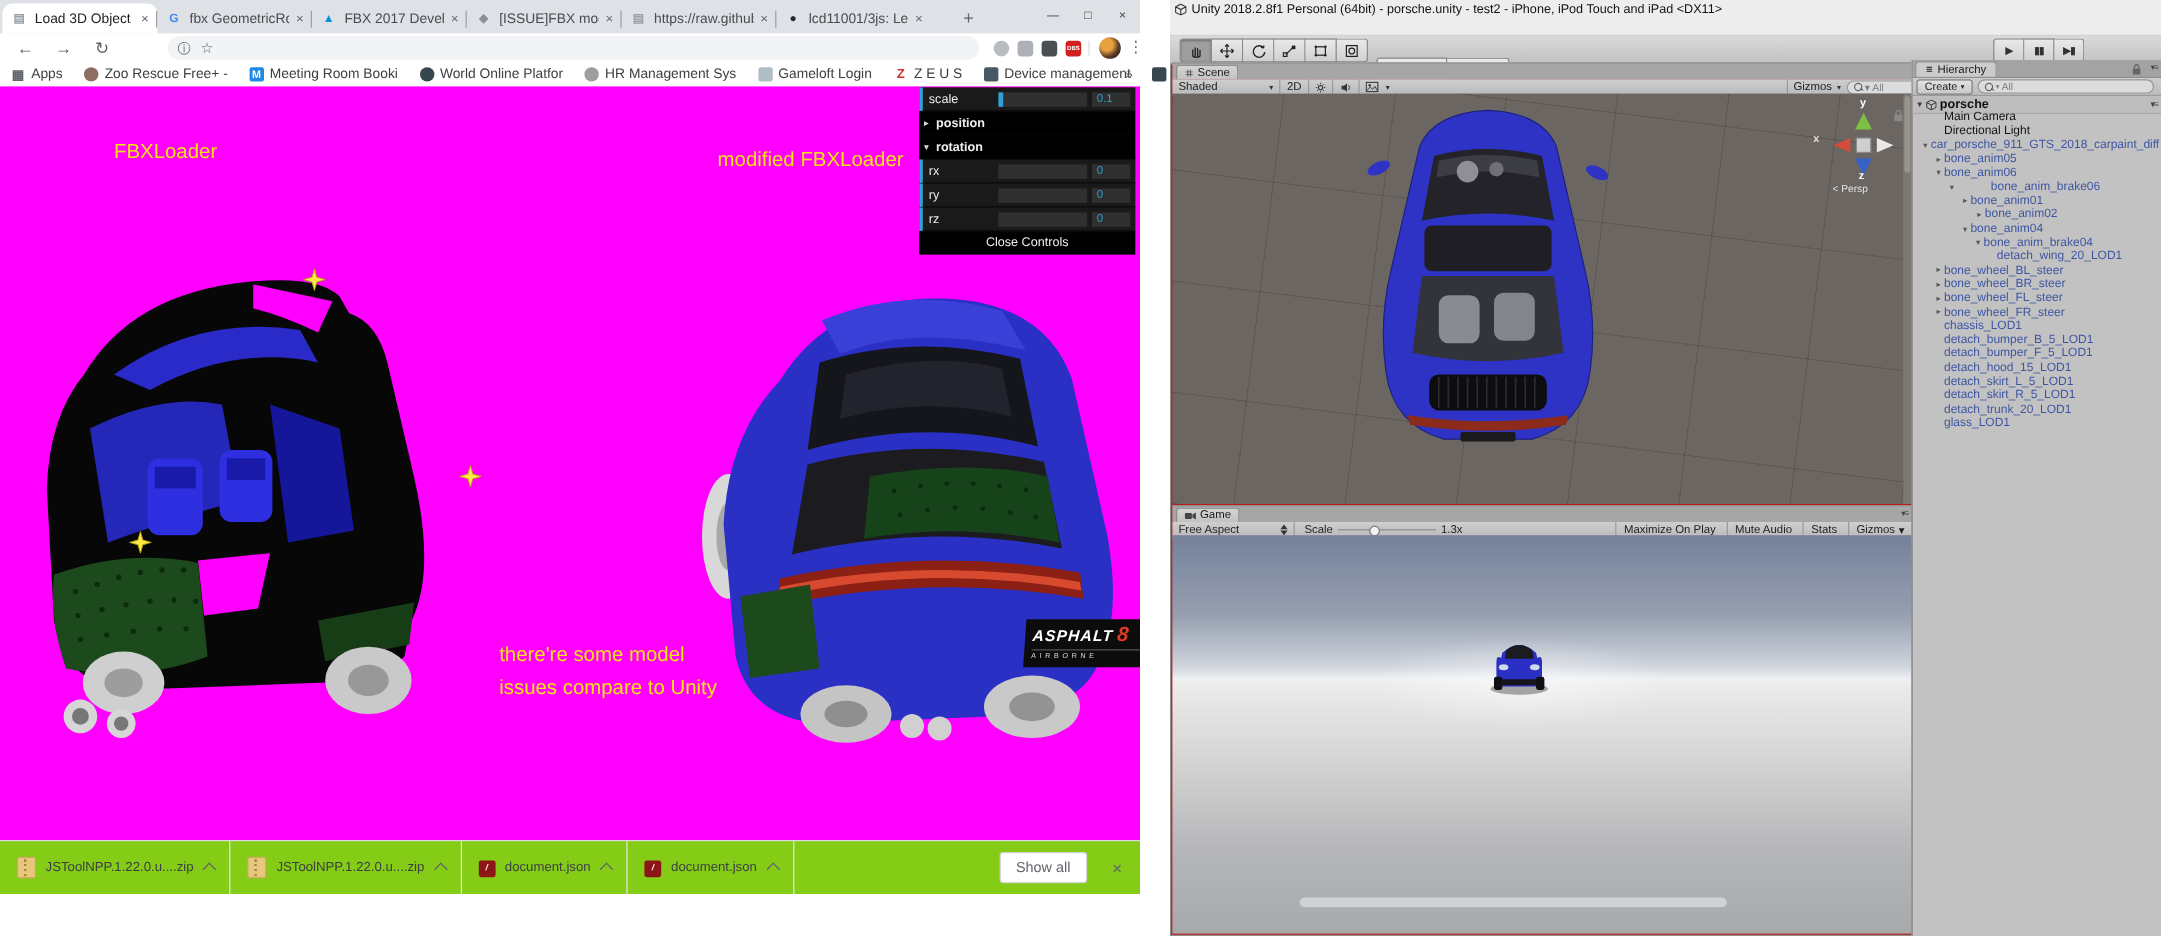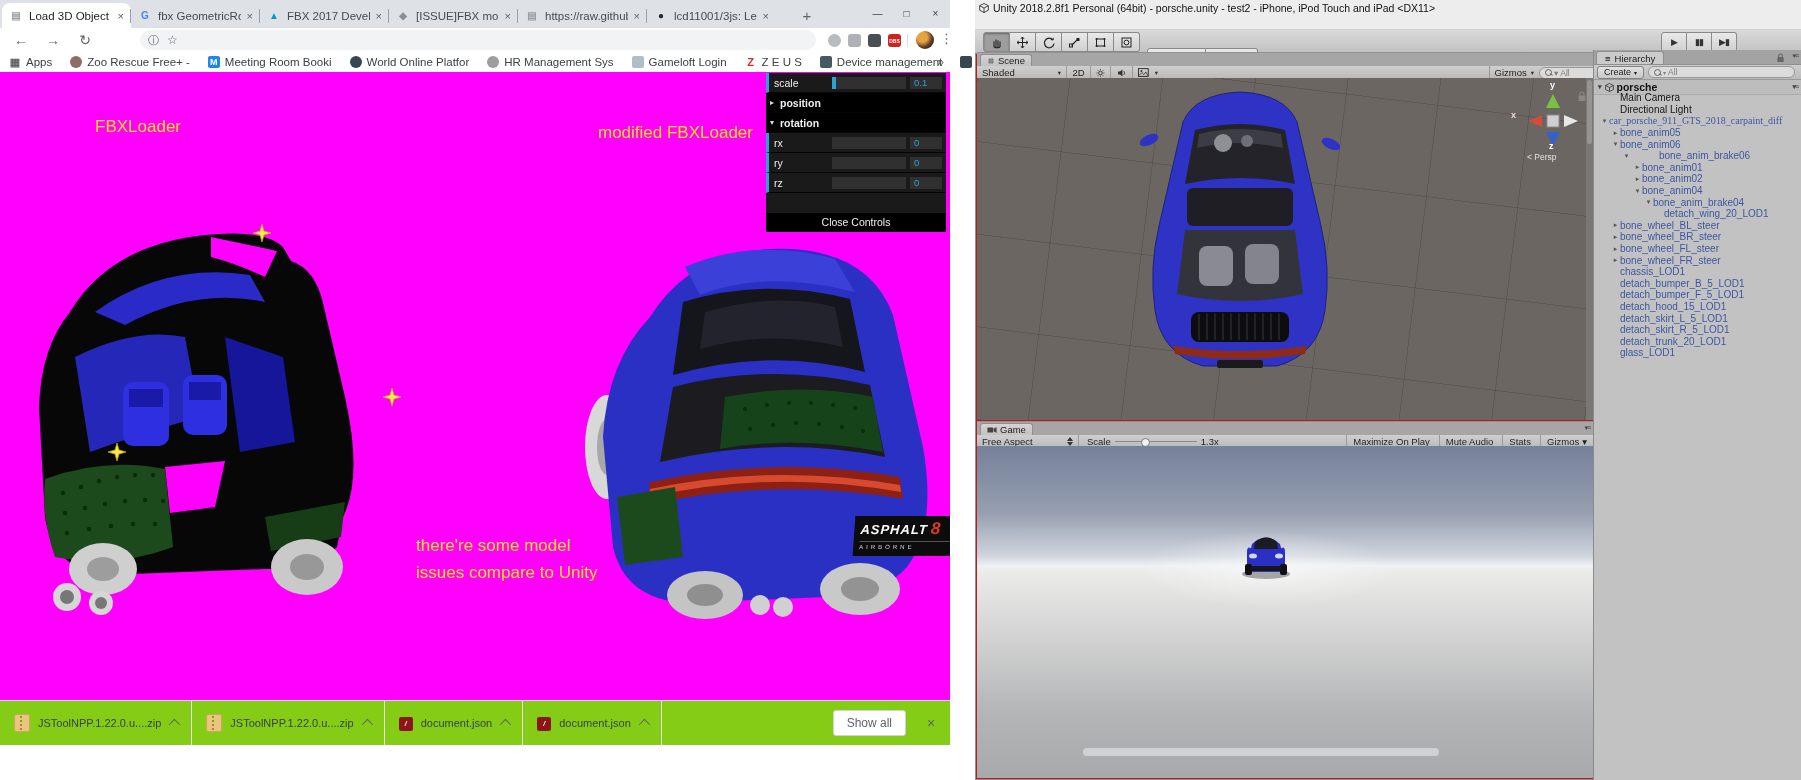--- a/index.html
+++ b/index.html
@@ -40,21 +40,21 @@
   .datgui{position:absolute;left:766px;top:1px;width:180px;font-size:10.5px;color:#eee;background:#1a1a1a;}
   .dg-row{display:flex;align-items:center;height:20px;border-left:3px solid #2FA1D6;border-bottom:1px solid #050505;background:#1a1a1a;box-sizing:border-box;}
   .dg-row.is-folder{border-left:none;background:#000;}
   .dg-arrow{width:12px;text-align:center;font-size:8px;color:#ddd;}
   .dg-lbl{width:58px;padding-left:5px;white-space:nowrap;overflow:hidden;}
   .is-folder .dg-lbl{width:auto;padding-left:2px;font-weight:bold;}
   .dg-ctrl{display:flex;align-items:center;flex:1;}
   .dg-slider{flex:1;height:12px;background:#303030;position:relative;margin-right:4px;}
   .dg-fill{position:absolute;left:0;top:0;bottom:0;background:#2FA1D6;min-width:0;}
   .dg-num{width:32px;height:12px;background:#303030;color:#2FA1D6;font-size:9.5px;display:flex;align-items:center;padding-left:4px;margin-right:4px;box-sizing:border-box;}
-  .dg-close{height:19px;background:#000;color:#eee;text-align:center;line-height:19px;font-size:10.5px;margin-top:20px;}
+  .dg-close{height:19px;background:#000;color:#eee;text-align:center;line-height:19px;font-size:10.5px;}
 
   
   .dlbar{position:absolute;left:0;top:700px;width:100%;height:45px;background:#84cc16;border-top:1px solid #d8dade;display:flex;align-items:center;box-sizing:border-box;}
   .dl-chip{display:flex;align-items:center;gap:8px;padding:0 14px;height:100%;border-right:1px solid #e4e6e9;}
   .dl-ic{width:14px;height:16px;flex:none;position:relative;}
   .ic-zip{background:#e6c77d;border:1px solid #c9a85b;border-radius:2px;}
   .ic-zip::after{content:"";position:absolute;left:5px;top:1px;bottom:1px;width:2px;background:repeating-linear-gradient(#a8863c 0 2px,transparent 2px 4px);}
   .ic-json{height:14px;margin-top:1px;background:#8e1515;border-radius:2px;color:#fff;font-size:7px;display:flex;align-items:center;justify-content:center;font-style:italic;}
   .ic-json::after{content:"/";font-weight:bold;}
   .dl-name{font-size:11px;color:#3c4043;white-space:nowrap;}
@@ -693,41 +693,41 @@
       <div class="h-list">
 
       <div class="h-item" style="padding-left: 17px;">
             <span class="h-arrow"></span>
             <span class="h-lbl" style="color: rgb(20, 20, 20);">Main Camera</span>
           </div>
           <div class="h-item" style="padding-left: 17px;">
             <span class="h-arrow"></span>
             <span class="h-lbl" style="color: rgb(20, 20, 20);">Directional Light</span>
           </div>
-          <div class="h-item" style="padding-left: 6px; font-family: Liberation Serif, serif;">
+          <div class="h-item" style="padding-left: 6px;">
             <span class="h-arrow">▾</span>
             <span class="h-lbl" style="color: rgb(62, 86, 162);">car_porsche_911_GTS_2018_carpaint_diff</span>
           </div>
           <div class="h-item" style="padding-left: 17px;">
             <span class="h-arrow">▸</span>
             <span class="h-lbl" style="color: rgb(62, 86, 162);">bone_anim05</span>
           </div>
           <div class="h-item" style="padding-left: 17px;">
             <span class="h-arrow">▾</span>
             <span class="h-lbl" style="color: rgb(62, 86, 162);">bone_anim06</span>
           </div>
           <div class="h-item" style="padding-left: 28px; gap: 28px;">
             <span class="h-arrow">▾</span>
             <span class="h-lbl" style="color: rgb(62, 86, 162);">bone_anim_brake06</span>
           </div>
           <div class="h-item" style="padding-left: 39px;">
             <span class="h-arrow">▸</span>
             <span class="h-lbl" style="color: rgb(62, 86, 162);">bone_anim01</span>
           </div>
-          <div class="h-item" style="padding-left: 39px;">
+          <div class="h-item" style="padding-left: 51px;">
             <span class="h-arrow">▸</span>
             <span class="h-lbl" style="color: rgb(62, 86, 162);">bone_anim02</span>
           </div>
           <div class="h-item" style="padding-left: 39px;">
             <span class="h-arrow">▾</span>
             <span class="h-lbl" style="color: rgb(62, 86, 162);">bone_anim04</span>
           </div>
           <div class="h-item" style="padding-left: 50px;">
             <span class="h-arrow">▾</span>
             <span class="h-lbl" style="color: rgb(62, 86, 162);">bone_anim_brake04</span>

